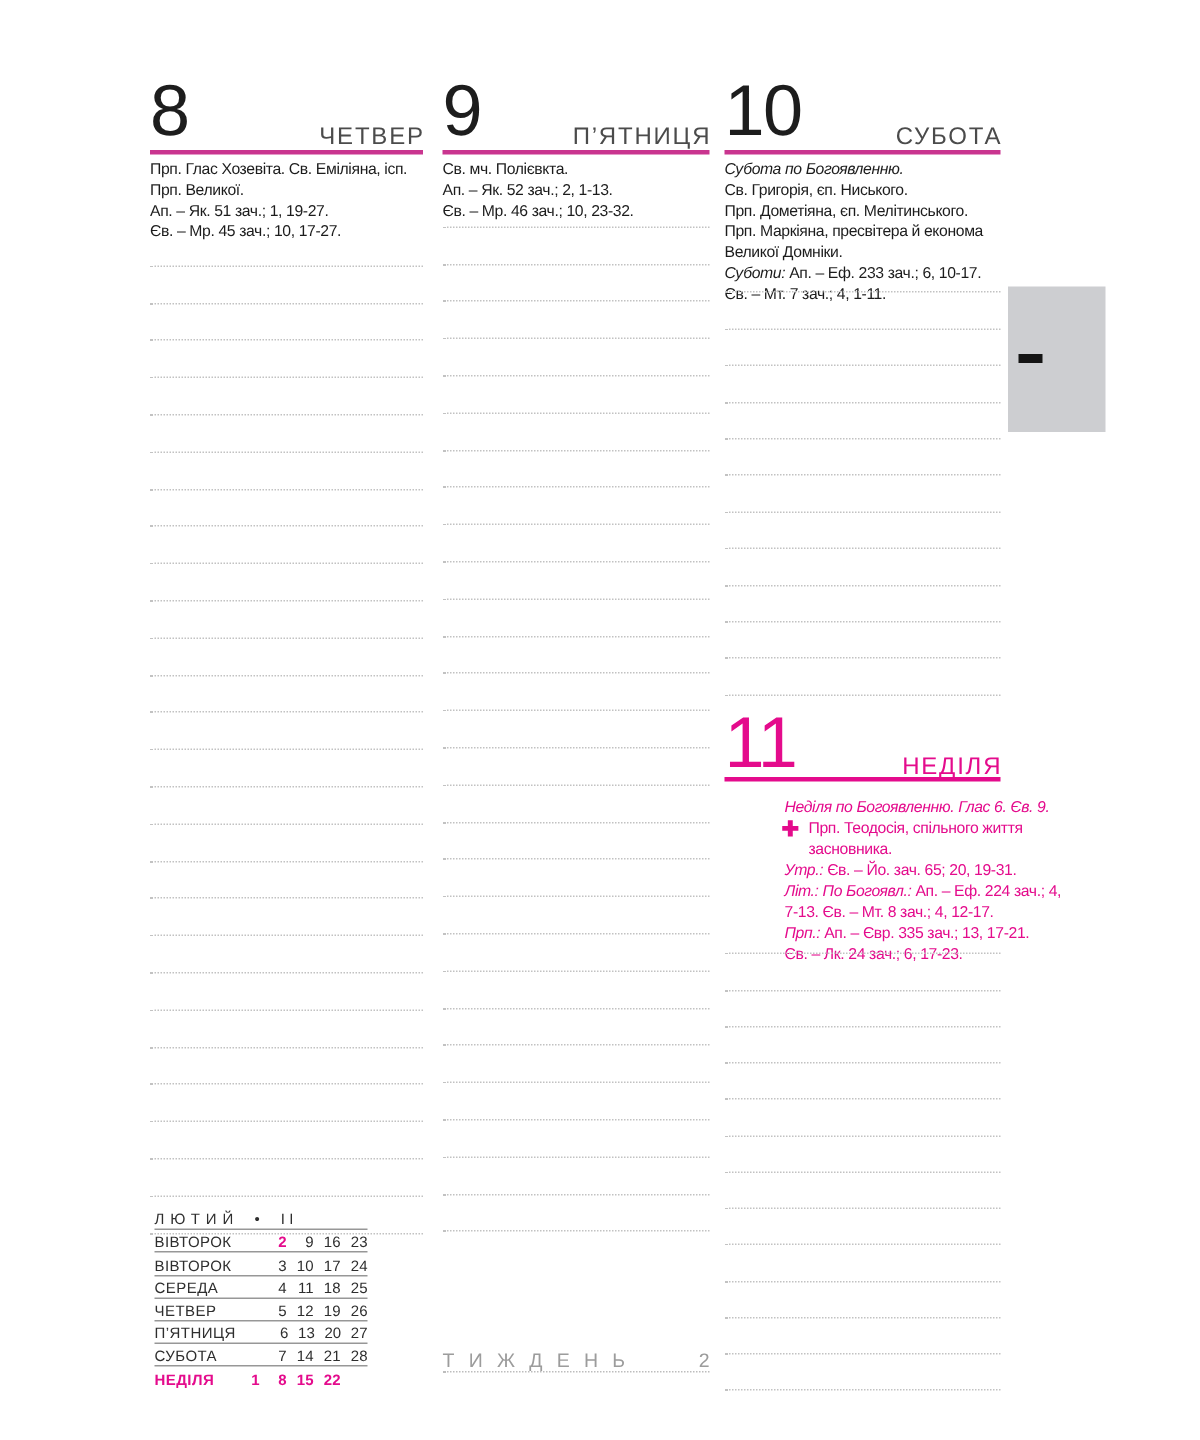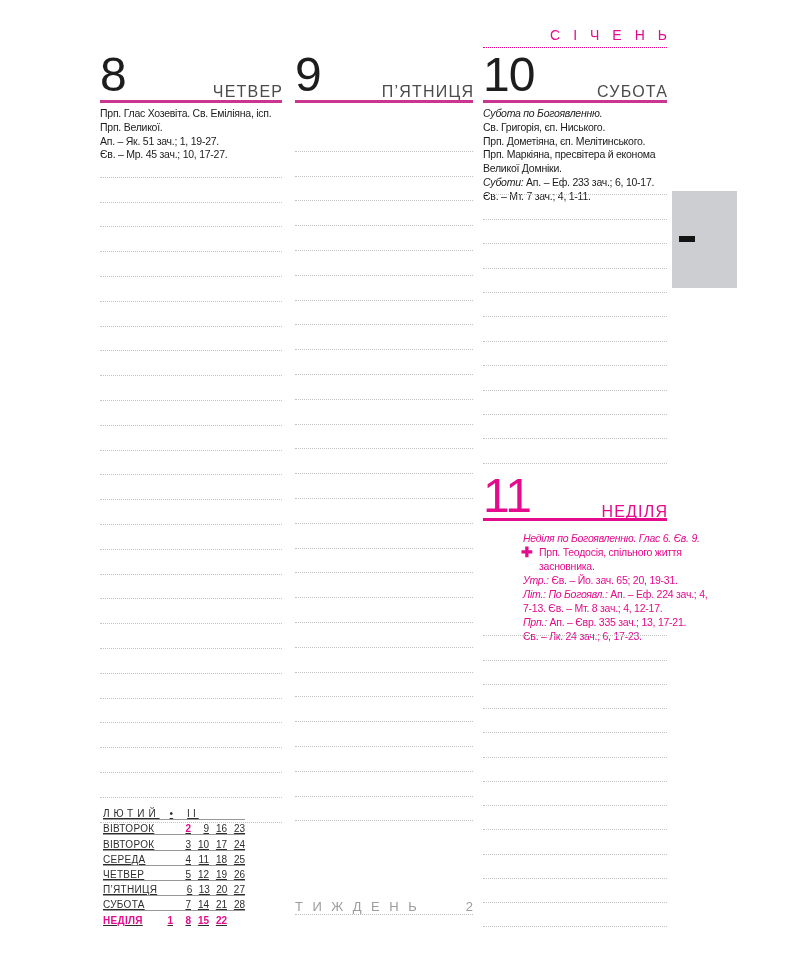--- a/index.html
+++ b/index.html
@@ -66,21 +66,21 @@
   .d11 .day-num{color:var(--accent);font-size:48px;line-height:45px;top:3px;}
   .d11 .day-name{color:var(--accent);top:33px;}
   .d11 .day-rule{top:48px;height:2.5px;background:var(--accent);}
   .d11 .day-text{top:61px;color:var(--accent);line-height:14px;margin-left:40px;}
 
   
   .tab{position:absolute;left:672px;top:191px;width:65px;height:97px;background:var(--tab);}
   .tab-dash{position:absolute;left:7px;top:45px;width:16px;height:6px;background:#141414;}
 
   
-  .mc{position:absolute;left:103px;top:805px;width:142px;font-size:10px;color:#2e2e2e;text-decoration:underline;}
+  .mc{position:absolute;left:103px;top:805px;width:142px;font-size:10px;color:#2e2e2e;}
   .mc-row{
     display:flex;align-items:flex-end;height:14.2px;
     border-bottom:1px solid var(--mcline);
   }
   .mc-row.last{border-bottom:none;}
   .mc-label{flex:1;letter-spacing:0.3px;white-space:nowrap;}
   .mc-cell{width:18px;text-align:right;}
   .pink{color:var(--accent);font-weight:bold;}
   .mc-hdr .mc-title{letter-spacing:4px;}
   .mc-hdr .mc-bullet{margin-left:10px;}
@@ -92,23 +92,20 @@
     border-bottom:1px dotted #bdbdbd;display:flex;justify-content:space-between;
     align-items:flex-end;color:#9c9c9c;font-size:13px;text-align:right;
   }
   .w-label{letter-spacing:9.5px;white-space:nowrap;}
 </style>
 </head>
 <body>
 
 <div class="page">
 
-  <div class="month-hdr">
-    <span>СІЧЕНЬ</span>
-  </div>
 
   <div class="col" id="col1">
     <div class="day-num">8</div>
     <div class="day-name">ЧЕТВЕР</div>
     <div class="day-rule"></div>
     <div class="day-text">
         <div class="tl"><span>Прп. Глас Хозевіта. Св. Еміліяна, ісп.</span></div>
         <div class="tl"><span>Прп. Великої.</span></div>
         <div class="tl"><span>Ап. – Як. 51 зач.; 1, 19-27.</span></div>
         <div class="tl"><span>Єв. – Мр. 45 зач.; 10, 17-27.</span></div>
@@ -141,20 +138,25 @@
         <div class="rule" style="height: 23.8px;"></div>
         <div class="rule" style="height: 23.8px;"></div>
         <div class="rule" style="height: 23.8px;"></div>
       </div>
   </div>
 
   <div class="col" id="col2">
     <div class="day-num">9</div>
     <div class="day-name">П’ЯТНИЦЯ</div>
     <div class="day-rule"></div>
+    <div class="day-text">
+        <div class="tl"><span>Св. мч. Полієвкта.</span></div>
+        <div class="tl"><span>Ап. – Як. 52 зач.; 2, 1-13.</span></div>
+        <div class="tl"><span>Єв. – Мр. 46 зач.; 10, 23-32.</span></div>
+      </div>
     <div class="rules" style="top:75px;">
         <div class="rule" style="height: 23.8px;"></div>
         <div class="rule" style="height: 23.8px;"></div>
         <div class="rule" style="height: 23.8px;"></div>
         <div class="rule" style="height: 23.8px;"></div>
         <div class="rule" style="height: 23.8px;"></div>
         <div class="rule" style="height: 23.8px;"></div>
         <div class="rule" style="height: 23.8px;"></div>
         <div class="rule" style="height: 23.8px;"></div>
         <div class="rule" style="height: 23.8px;"></div>

